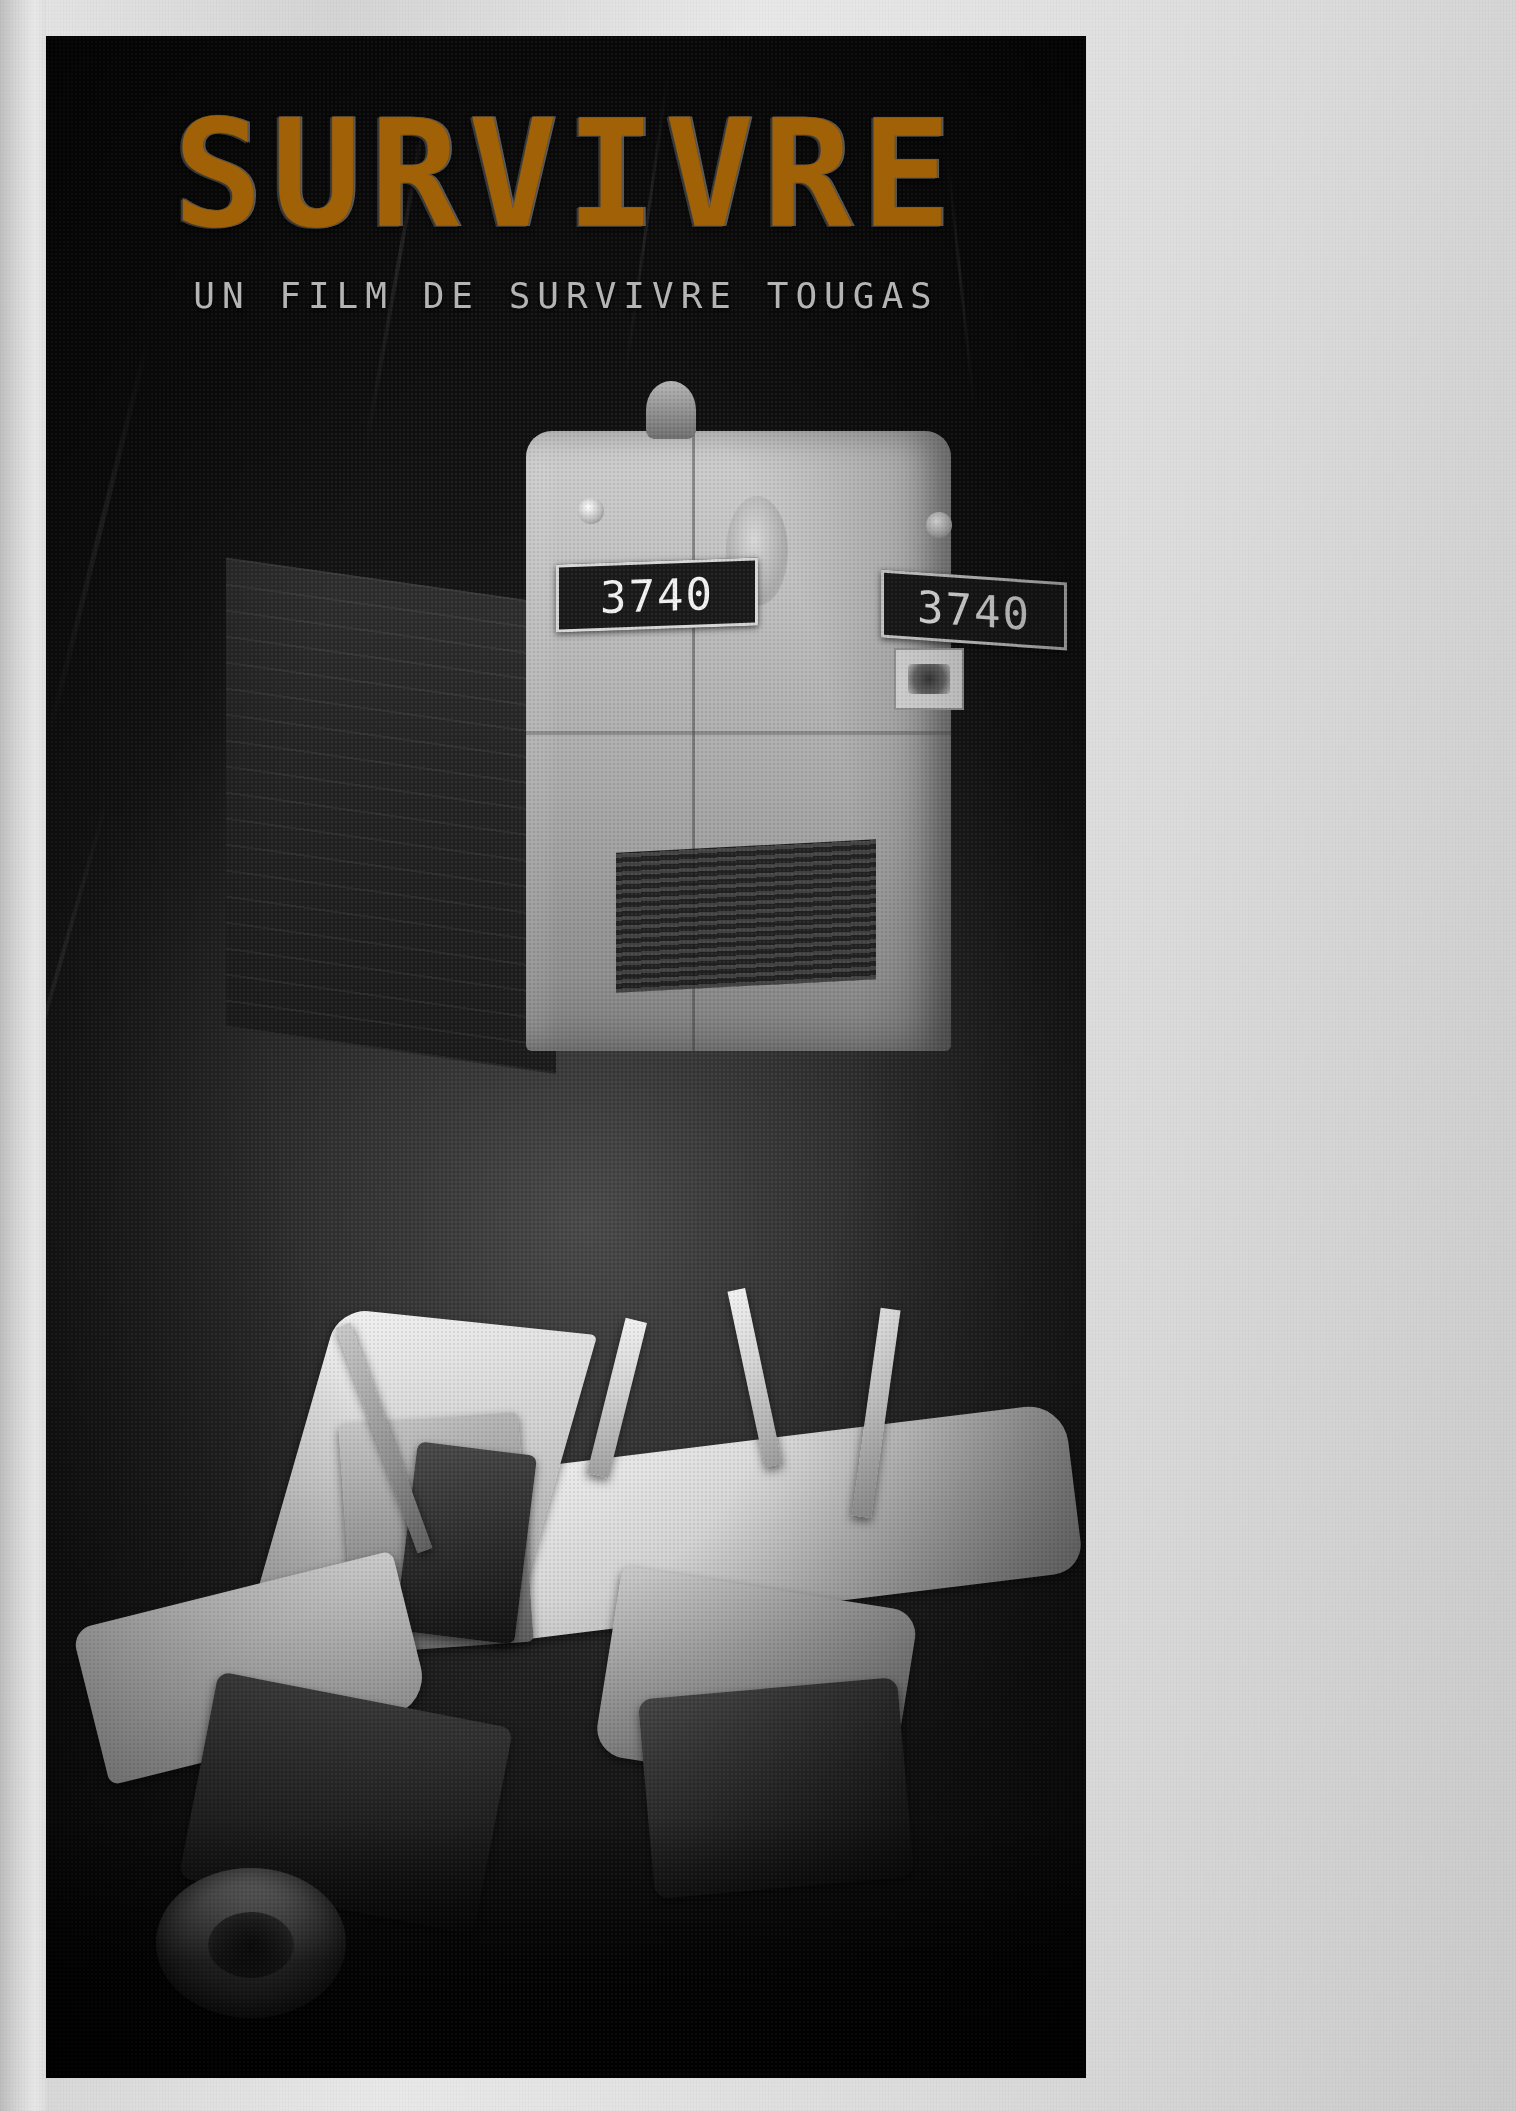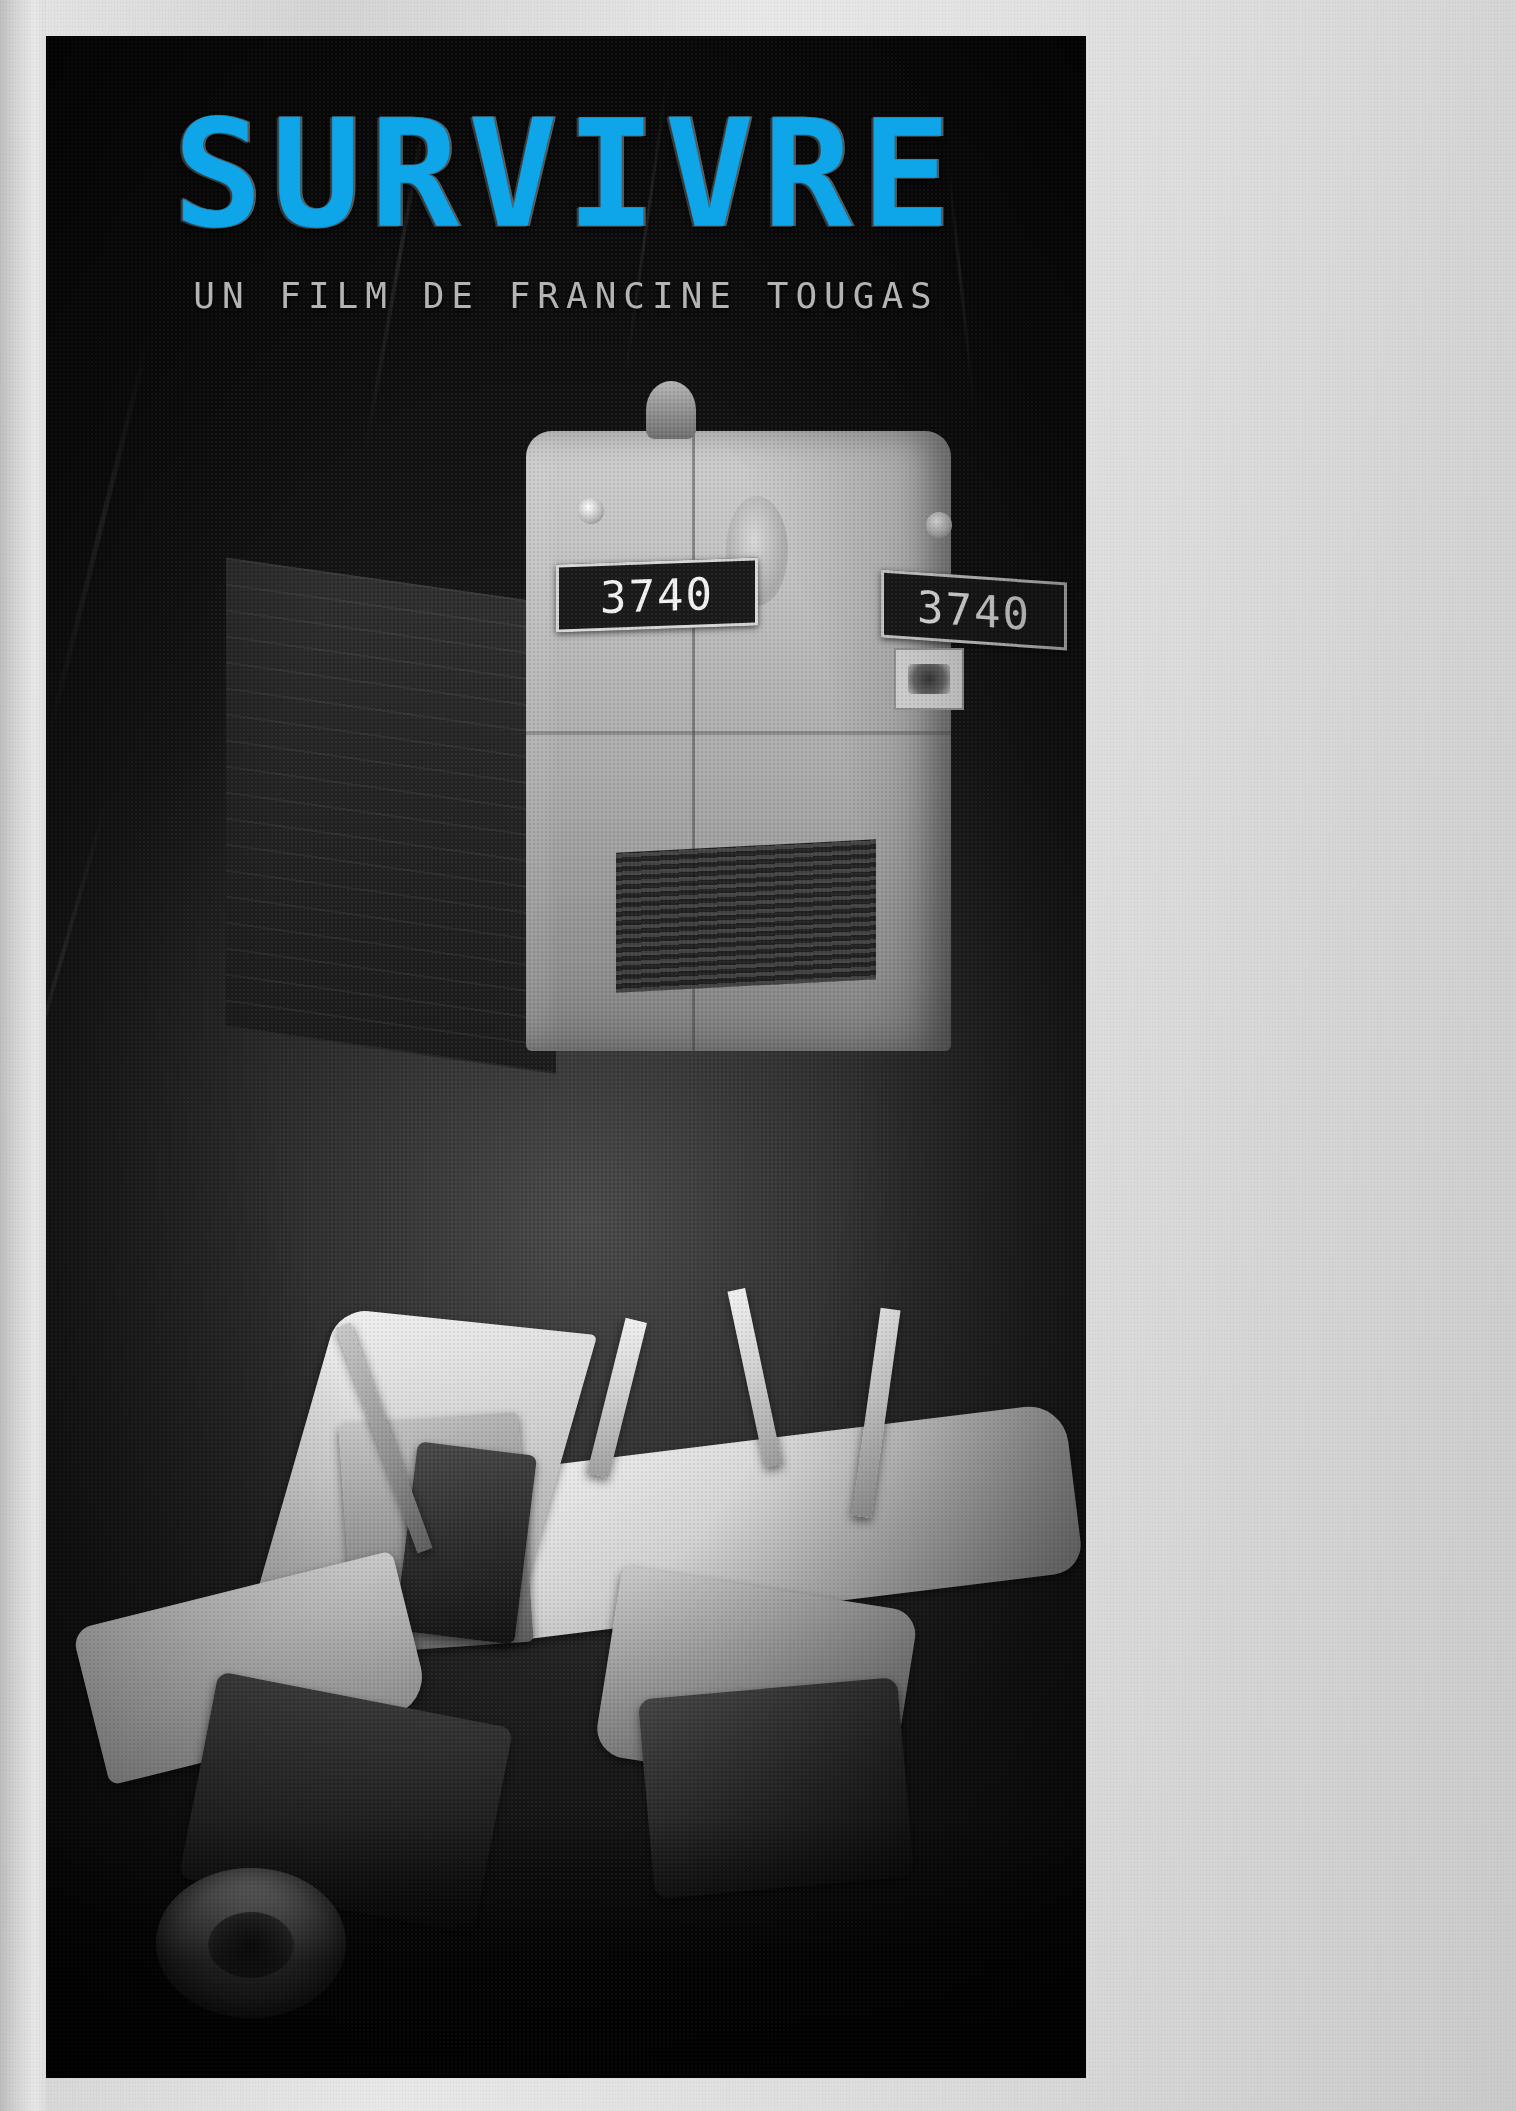--- a/index.html
+++ b/index.html
@@ -74,21 +74,21 @@
     left: 0; right: 0;
     top: 62px;
     text-align: center;
     z-index: 6;
   }
   #poster-title {
     font-family: "DejaVu Sans Mono", "Liberation Mono", monospace;
     font-size: 150px;
     line-height: 1.02;
     letter-spacing: 8px;
-    color: #0ea5e9;
+    color: #a16207;
     margin: 0;
     text-shadow:
       2px 0 0 rgba(120,120,120,.75),
       -2px 1px 0 rgba(90,90,90,.6),
       0 3px 6px rgba(0,0,0,.65);
     -webkit-text-stroke: 1px rgba(60,60,60,.35);
   }
   #poster-subtitle {
     margin: 24px 0 0 0;
     font-family: "DejaVu Sans Mono", "Liberation Mono", monospace;
@@ -302,21 +302,21 @@
     <div id="photo-sky"></div>
 
     <div class="streak" style="left:100px; top:300px; width:5px; height:420px; transform: rotate(14deg);"></div>
     <div class="streak" style="left:380px; top:60px; width:4px; height:360px; transform: rotate(10deg);"></div>
     <div class="streak" style="left:620px; top:40px; width:3px; height:300px; transform: rotate(8deg);"></div>
     <div class="streak" style="left:60px; top:760px; width:4px; height:380px; transform: rotate(16deg);"></div>
     <div class="streak" style="left:900px; top:120px; width:3px; height:260px; transform: rotate(-6deg);"></div>
 
     <div id="title-block">
       <h1 id="poster-title">SURVIVRE</h1>
-      <p id="poster-subtitle">UN FILM DE FRANCINE TOUGAS</p>
+      <p id="poster-subtitle">UN FILM DE SURVIVRE TOUGAS</p>
     </div>
 
     <div id="locomotive">
       <div id="loco-hood">
         <div id="loco-hood-lines"></div>
       </div>
 
       <div id="loco-face">
         <div id="loco-face-seam"></div>
         <div id="loco-face-band"></div>

